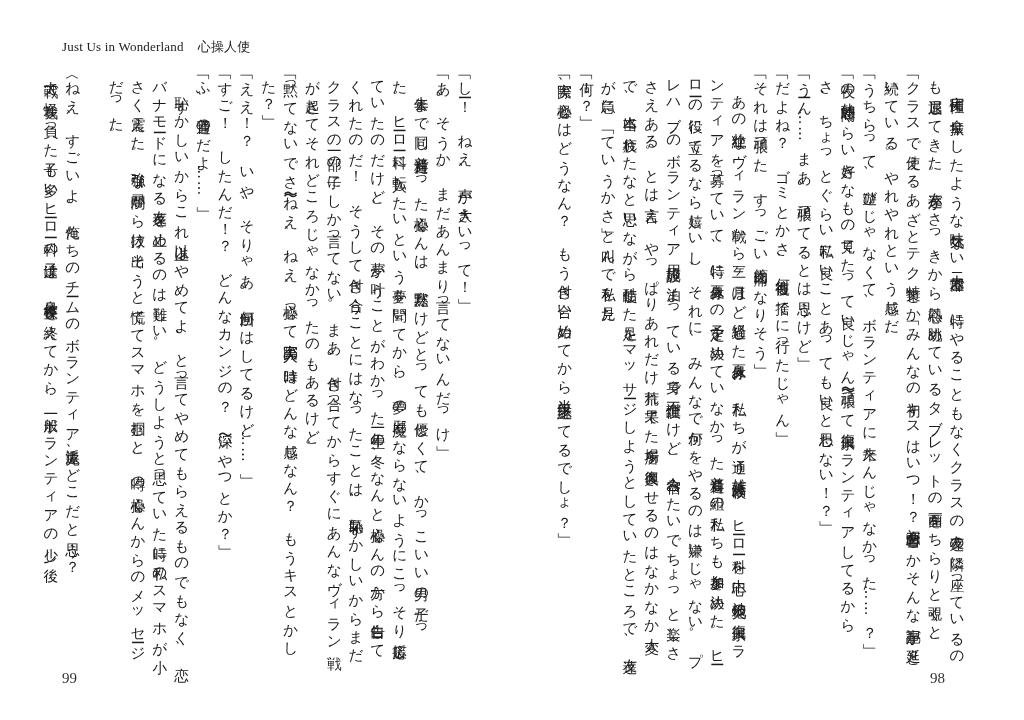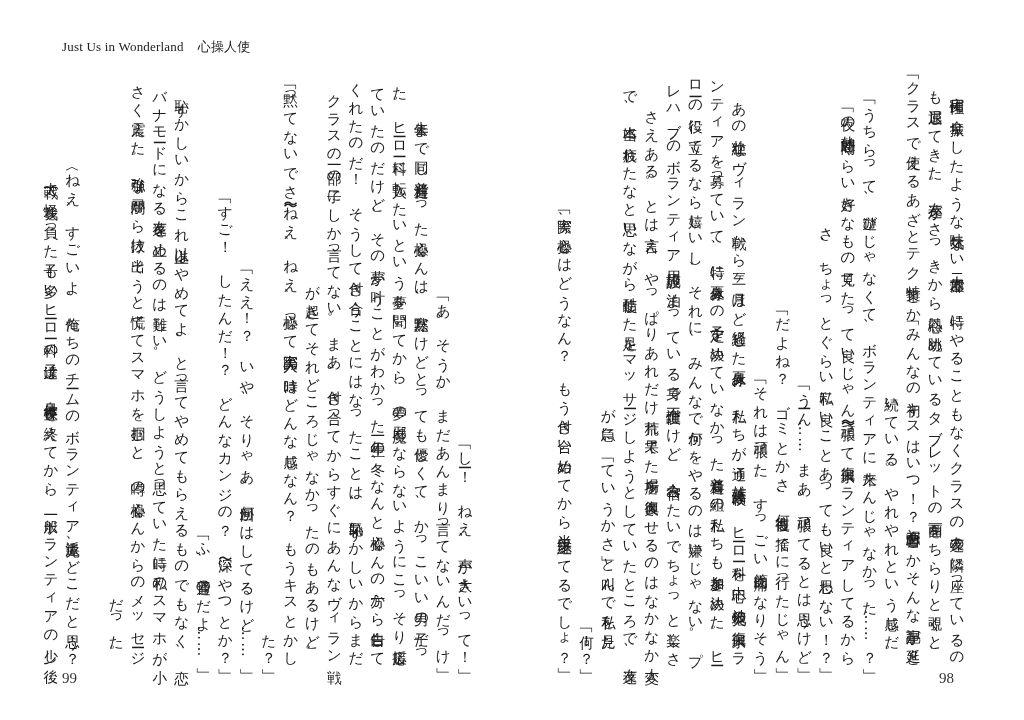--- a/index.html
+++ b/index.html
@@ -13,21 +13,20 @@
     position: relative;
     overflow: hidden;
     font-family: "DejaVu Serif", "Liberation Serif", serif;
     color: #1a1a1a;
   }
   .spread {
     position: absolute;
     left: 0; top: 0;
     width: 812px; height: 720px;
     background: #ffffff;
-    text-align: right;
   }
   .page {
     position: absolute;
     top: 0;
     height: 720px;
   }
   .page-left { left: 0; width: 512px; }
   .page-right { left: 512px; width: 512px; }
 
   .running-header {
@@ -72,21 +71,21 @@
   .text-block p.blank { width: 21.8px; }
 
   .folio {
     position: absolute;
     top: 670px;
     font-size: 15px;
     color: #333;
     font-family: "Liberation Serif", "DejaVu Serif", serif;
   }
   .page-left .folio { left: 62px; }
-  .page-right .folio { right: 70px; }
+  .page-right .folio { right: 79px; }
 </style>
 </head>
 <body>
 
 <div class="spread">
 
   <div class="page page-left">
     <div class="running-header">
       <span class="title-en">Just Us in Wonderland</span><span class="title-ja">心操人使</span>
     </div>

